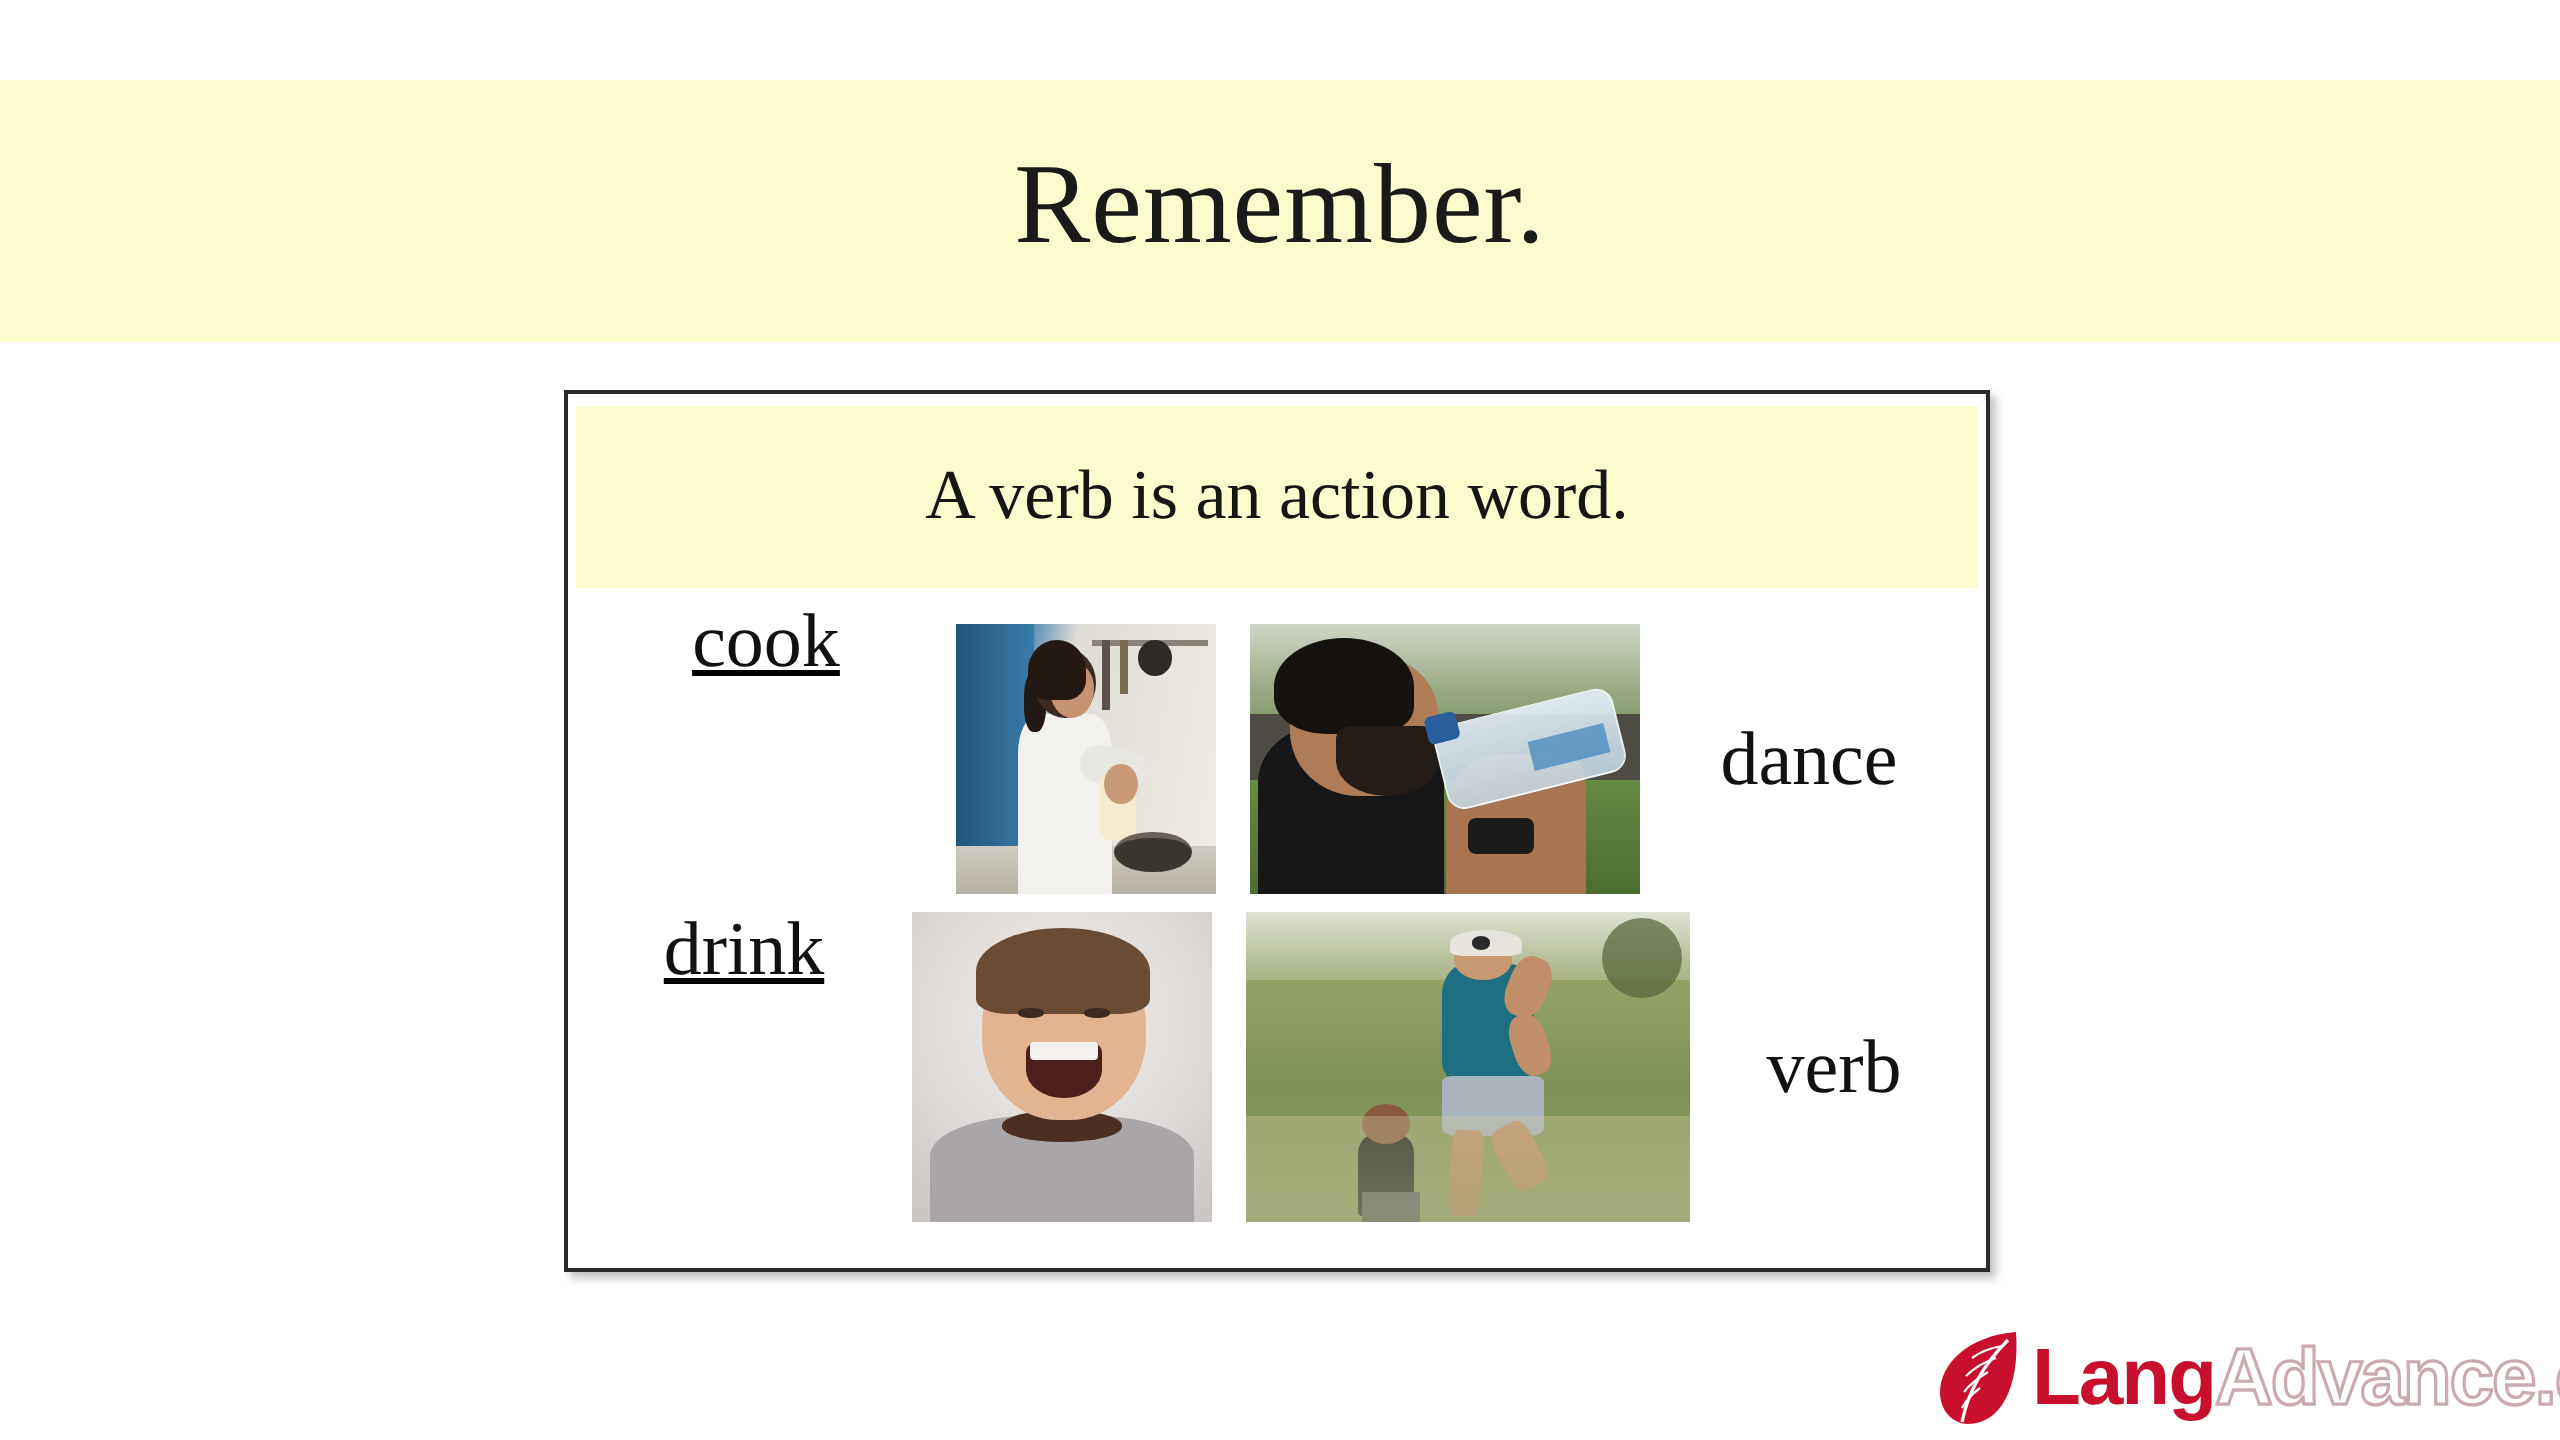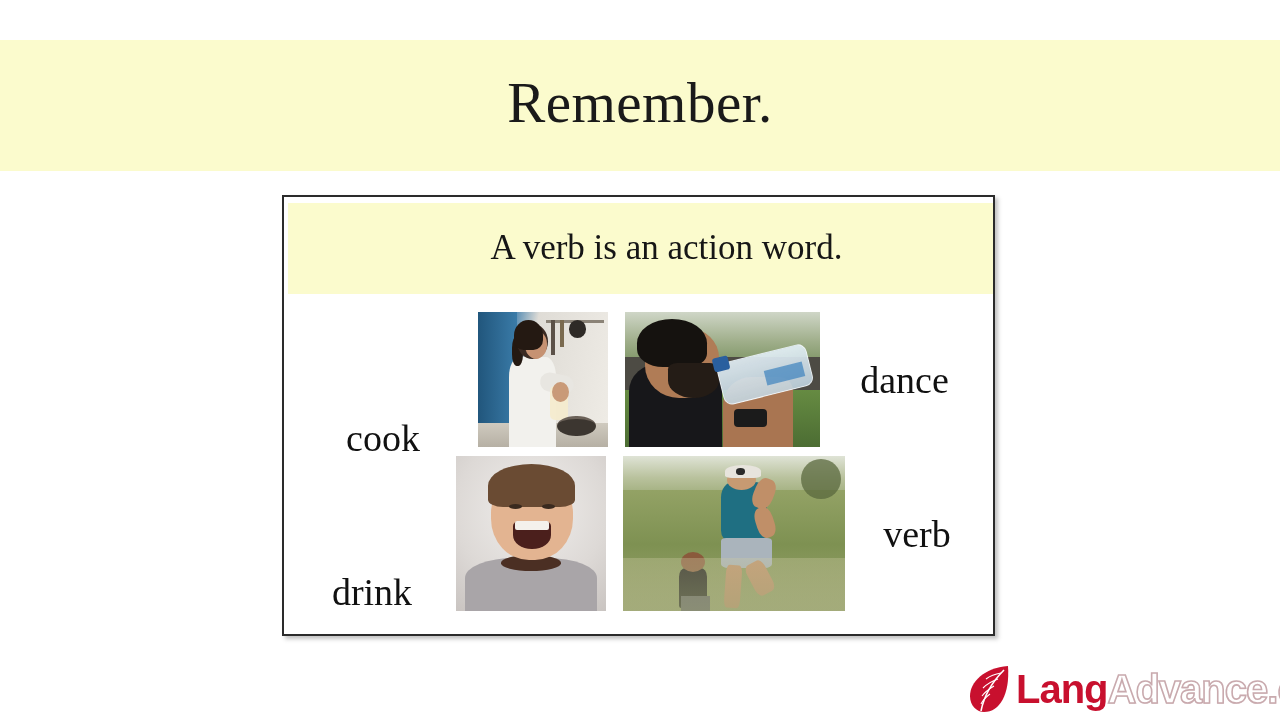--- a/index.html
+++ b/index.html
@@ -61,21 +61,20 @@
   .card-header {
     position: absolute;
     left: 4px;
     top: 6px;
     width: 701px;
     height: 91px;
     background: #fbfbcd;
     display: flex;
     align-items: center;
     justify-content: center;
-    padding-left: 28px;
   }
   .card-header-text {
     font-family: "Liberation Serif", serif;
     font-size: 35px;
     font-weight: 400;
     color: #161616;
     line-height: 1;
     padding-bottom: 2px;
   }
 
@@ -104,23 +103,24 @@
     font-size: 38px;
     color: #111111;
     line-height: 1;
     white-space: nowrap;
   }
 
   .cell-label-left {
     width: 196px;
     text-align: center;
     display: flex;
-    align-items: flex-end;
+    align-items: flex-start;
     justify-content: center;
     height: 100%;
+    text-decoration: underline;
   }
   .cell-label-right {
     flex: 1;
     display: flex;
     align-items: center;
     justify-content: center;
     height: 100%;
   }
 
   .photo {

